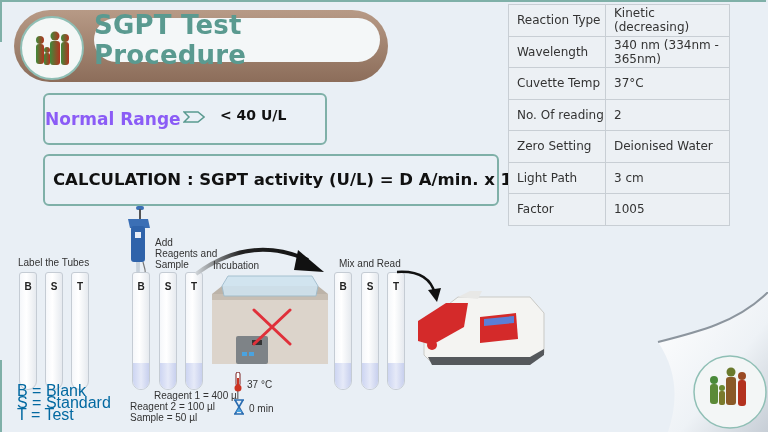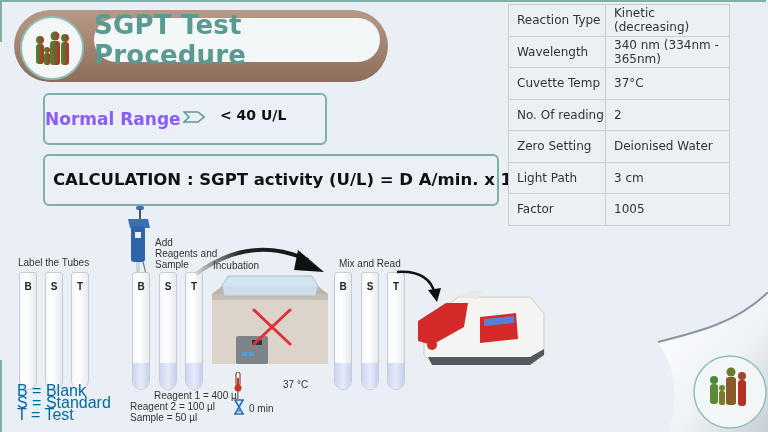--- a/index.html
+++ b/index.html
@@ -173,21 +173,21 @@
   <rect x="40" y="66" width="10" height="5" fill="#333"></rect>
   <rect x="30" y="78" width="5" height="4" fill="#4aa3e0"></rect>
     <rect x="37" y="78" width="5" height="4" fill="#4aa3e0"></rect>
   <path d="M34 36 L70 70 M70 36 L34 70" stroke="#e0303a" stroke-width="3" stroke-linecap="round" transform="translate(8,0)"></path>
 </svg>
 <svg style="position:absolute;left:233px;top:372px;" width="10" height="20" viewBox="0 0 10 20">
   <rect x="3" y="0" width="4" height="14" rx="2" fill="#fff" stroke="#7a2020"></rect>
   <rect x="4" y="6" width="2" height="9" fill="#c32"></rect>
   <circle cx="5" cy="16" r="3.5" fill="#c32"></circle>
 </svg>
-<div class="lbl" style="left:247px;top:379px;margin-left:36px;">37 °C</div>
+<div class="lbl" style="left:247px;top:379px;">37 °C</div>
 <svg style="position:absolute;left:233px;top:399px;" width="12" height="16" viewBox="0 0 12 16">
   <path d="M1 1 H11 M1 15 H11 M2 1 L10 15 M10 1 L2 15" stroke="#2a6cb0" stroke-width="1.6" fill="none"></path>
   <path d="M3 13 L6 9 L9 13 Z" fill="#4aa3e0"></path>
 </svg>
 <div class="lbl" style="left:249px;top:403px;">0 min</div>
 
 <div class="lbl" style="left:339px;top:258px;">Mix and Read</div>
 <div class="tube" style="left:334px;top:272px;">
     <span class="t">B</span>
     <div class="liq"></div>

